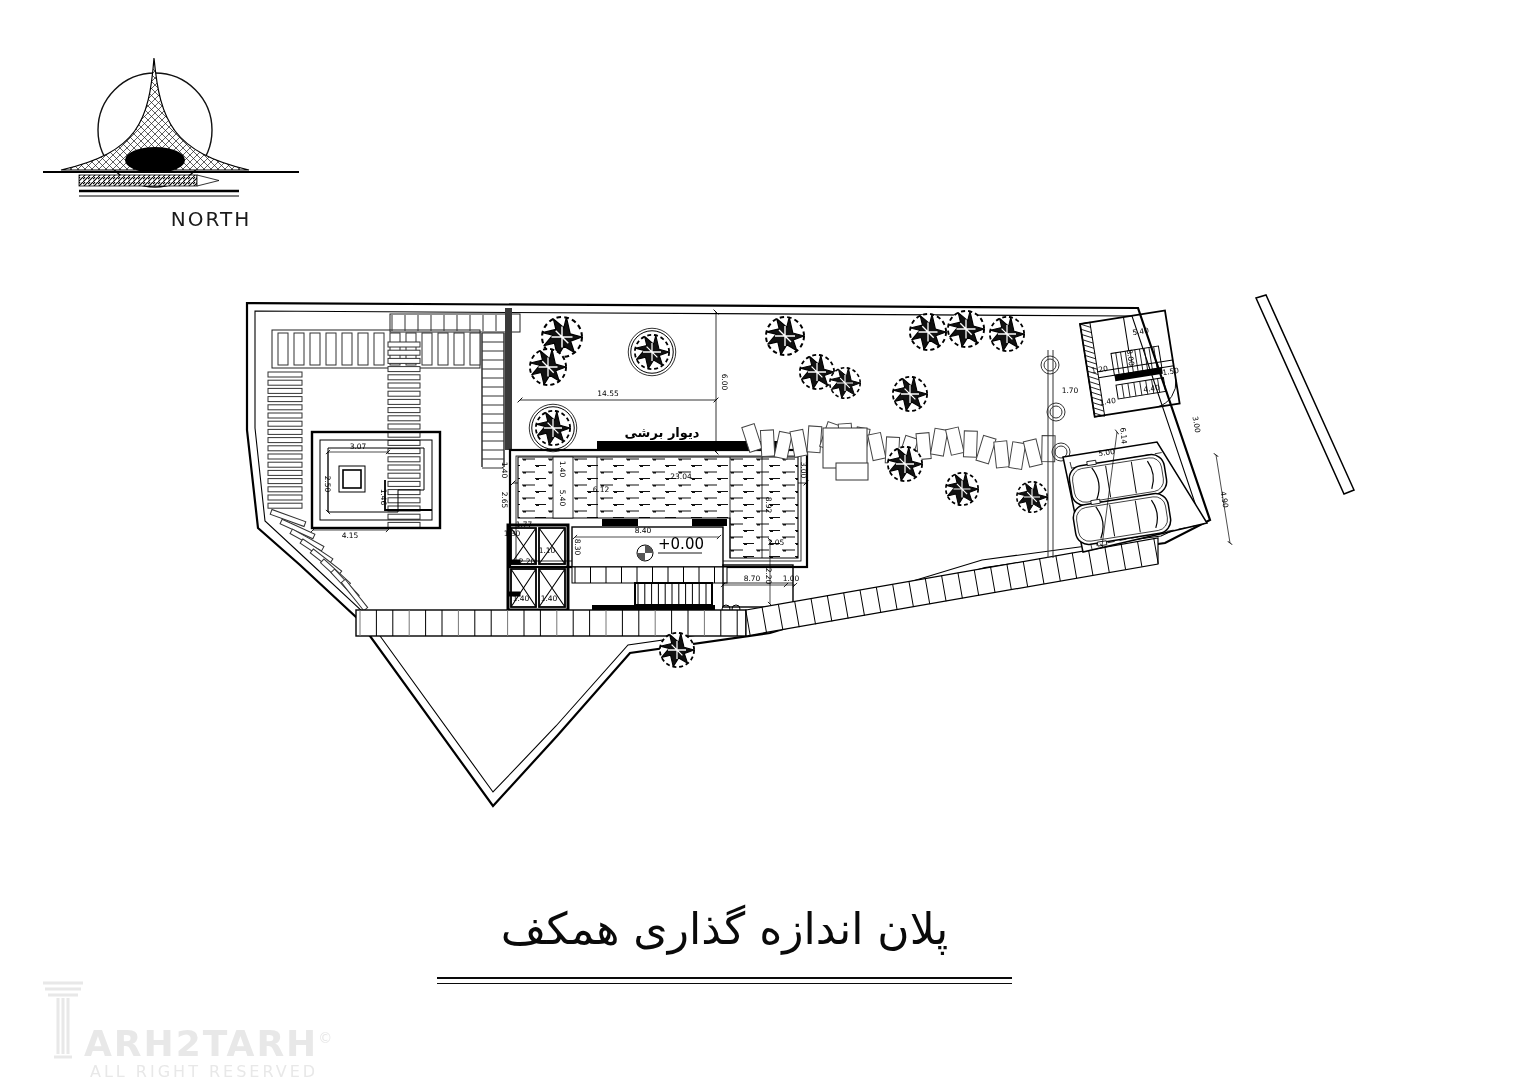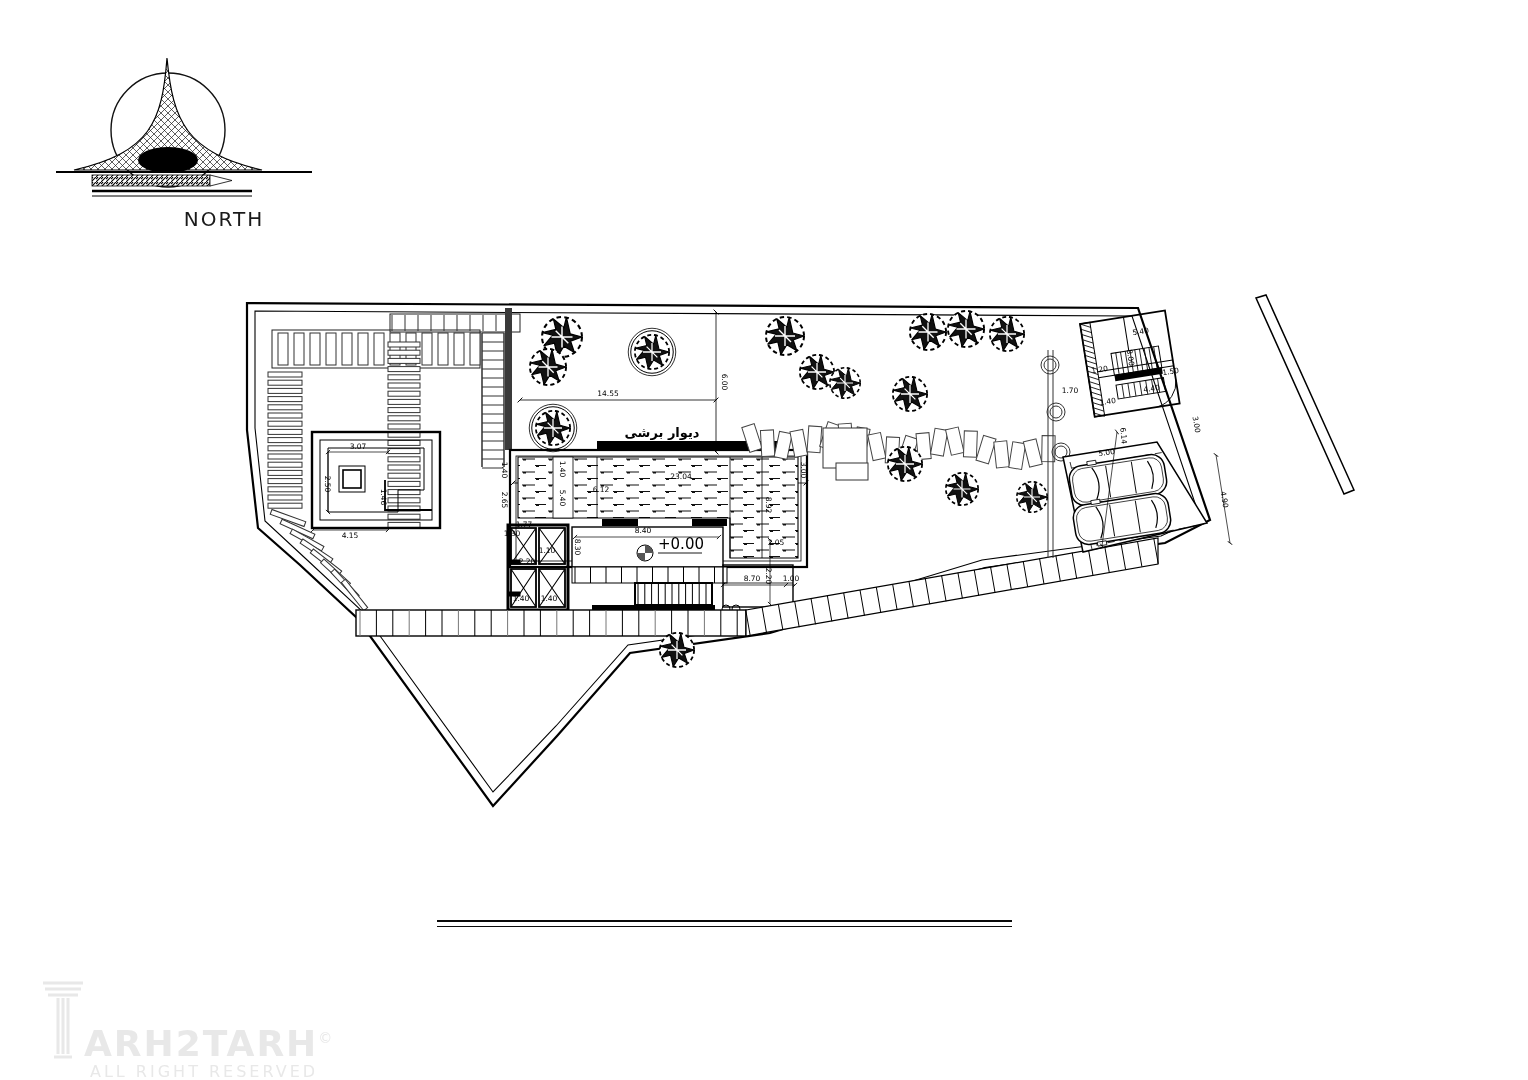--- a/index.html
+++ b/index.html
@@ -2,21 +2,21 @@
 <html><head>
 <meta charset="utf-8">
 <style>
   html,body{margin:0;padding:0;background:#fff;}
   .canvas{position:relative;width:1528px;height:1080px;background:#fff;overflow:hidden;
           font-family:"DejaVu Sans",sans-serif;color:#000;}
   svg text{font-family:"DejaVu Sans",sans-serif;}
   .dimtxt{font-size:7.5px;fill:#000;}
   .walllabel{font-size:13px;font-weight:bold;fill:#000;}
   .lvltxt{font-size:15px;fill:#000;}
-  #north-block{position:absolute;left:56px;top:22px;width:270px;height:195px;}
+  #north-block{position:absolute;left:43px;top:22px;width:270px;height:195px;}
   #north-caption{position:absolute;left:88px;top:185px;width:160px;text-align:center;
                  font-size:20px;letter-spacing:2px;color:#1a1a1a;}
   #title-block{position:absolute;left:437px;top:900px;width:575px;text-align:center;}
   #title-text{font-size:44px;color:#0a0a0a;line-height:1.3;}
   #title-rule1{height:2px;background:#0a0a0a;margin-top:20px;}
   #title-rule2{height:1px;background:#0a0a0a;margin-top:4px;}
   #watermark{position:absolute;left:42px;top:980px;color:#e8e8e8;}
   #wm-row{display:flex;align-items:flex-end;}
   #wm-brand{font-size:36px;font-weight:bold;letter-spacing:2px;line-height:0.9;}
   #wm-reg{font-size:14px;vertical-align:top;position:relative;top:-14px;}
@@ -539,20 +539,21 @@
         <text class="dimtxt" text-anchor="middle" transform="translate(1128,358) rotate(82)">8.00</text>
         <text class="dimtxt" text-anchor="middle" transform="translate(1171,374) rotate(-8)">1.50</text>
         <text class="dimtxt" text-anchor="middle" transform="translate(1152,391) rotate(-8)">4.40</text>
         <text class="dimtxt" text-anchor="middle" transform="translate(1108,404) rotate(-8)">1.40</text>
         <text class="dimtxt" text-anchor="middle" transform="translate(1100,372) rotate(-8)">1.20</text>
         <text class="dimtxt" text-anchor="middle" transform="translate(1070,393) rotate(0)">1.70</text>
       </g>
   </svg>
 
   <div id="title-block">
+    <div id="title-text" dir="rtl">پلان اندازه گذاری همکف</div>
     <div id="title-rule1"></div>
     <div id="title-rule2"></div>
   </div>
 
   <div id="watermark">
     <div id="wm-row">
       <svg width="42" height="80" viewBox="0 0 42 80">
         <g stroke="#e8e8e8" fill="none" stroke-width="3">
           <path d="M1,3 H41 M3,9 H39 M6,15 H36"></path>
           <path d="M16,18 V74 M21,18 V74 M26,18 V74"></path>

